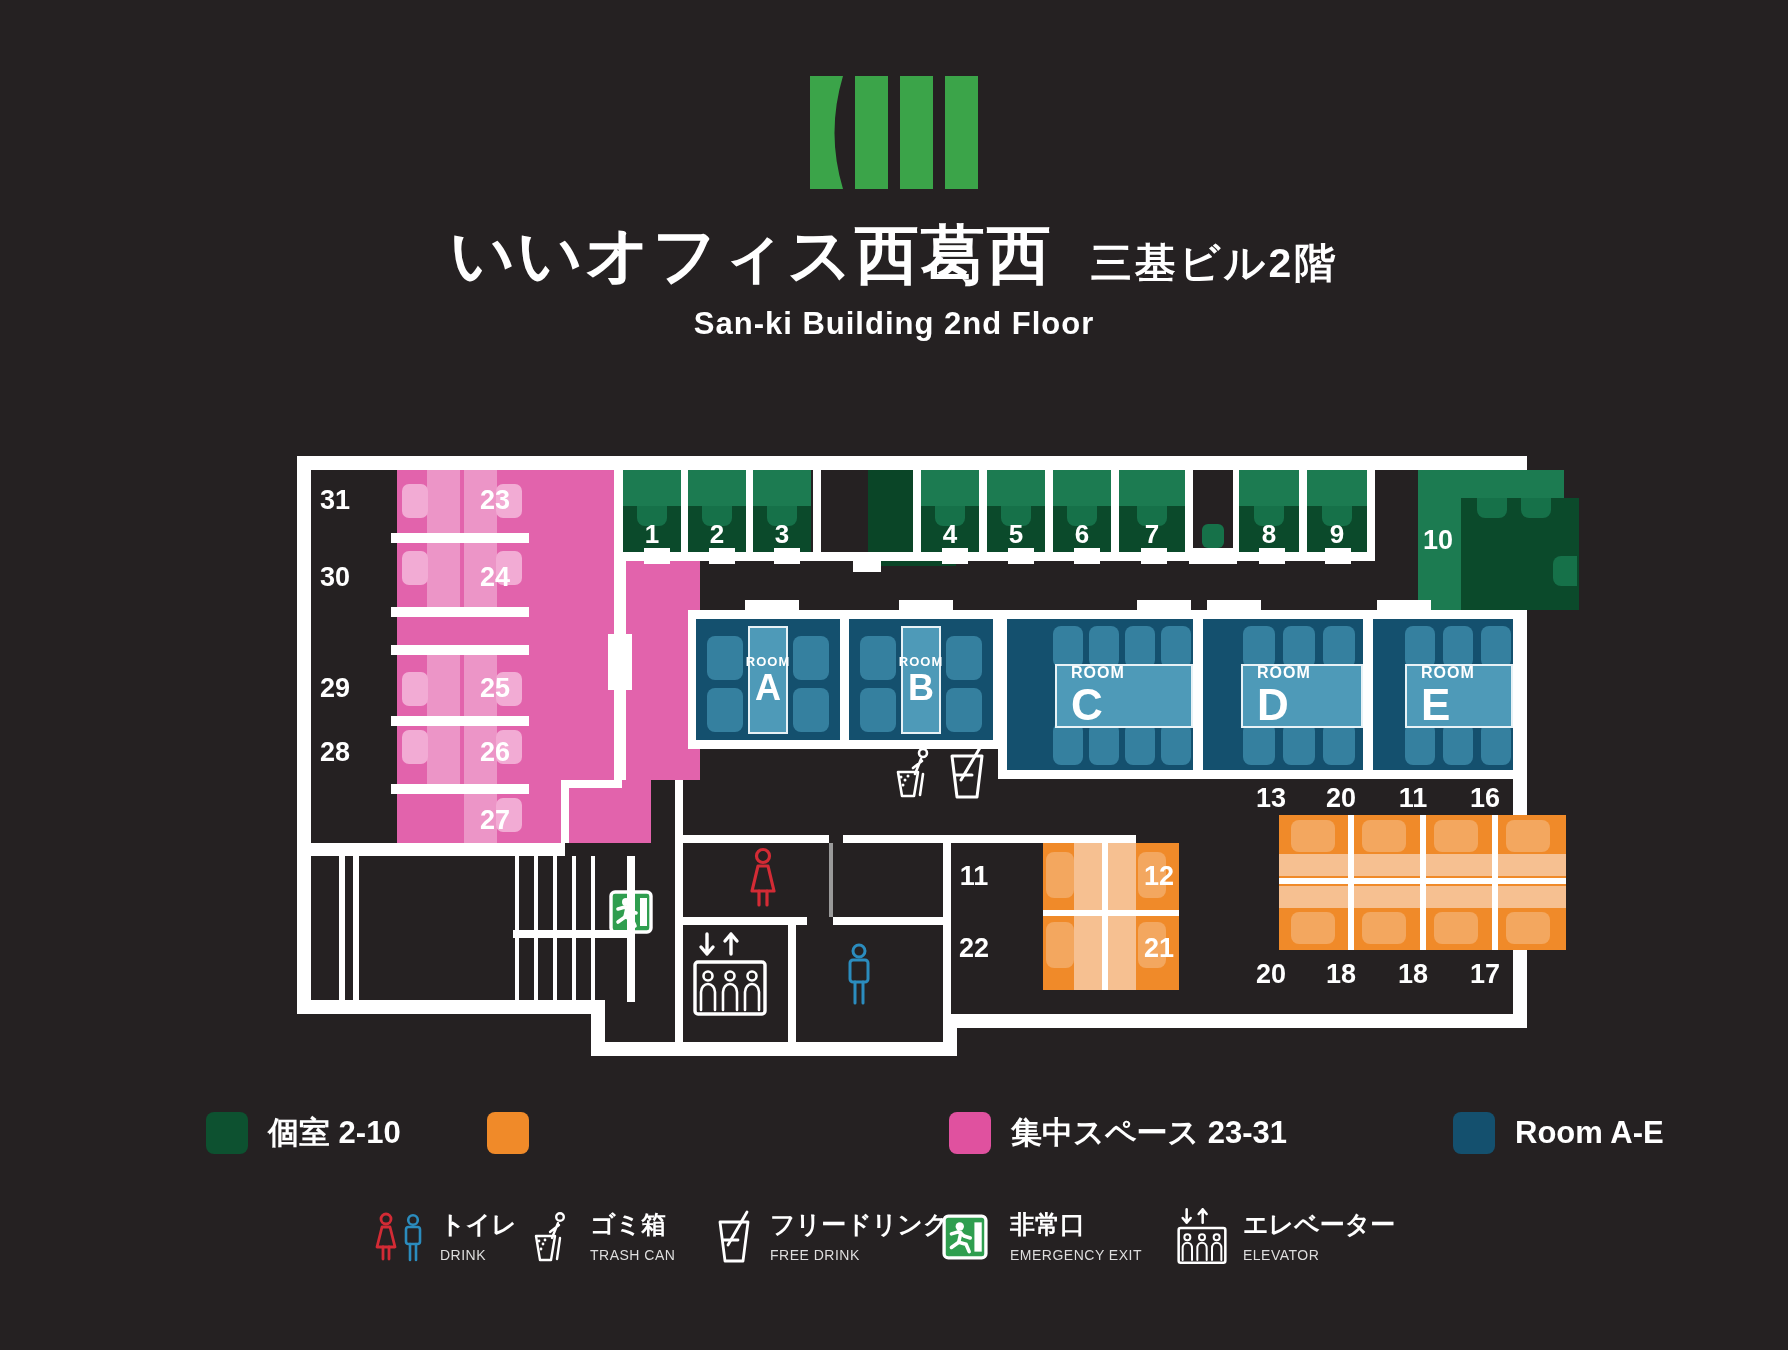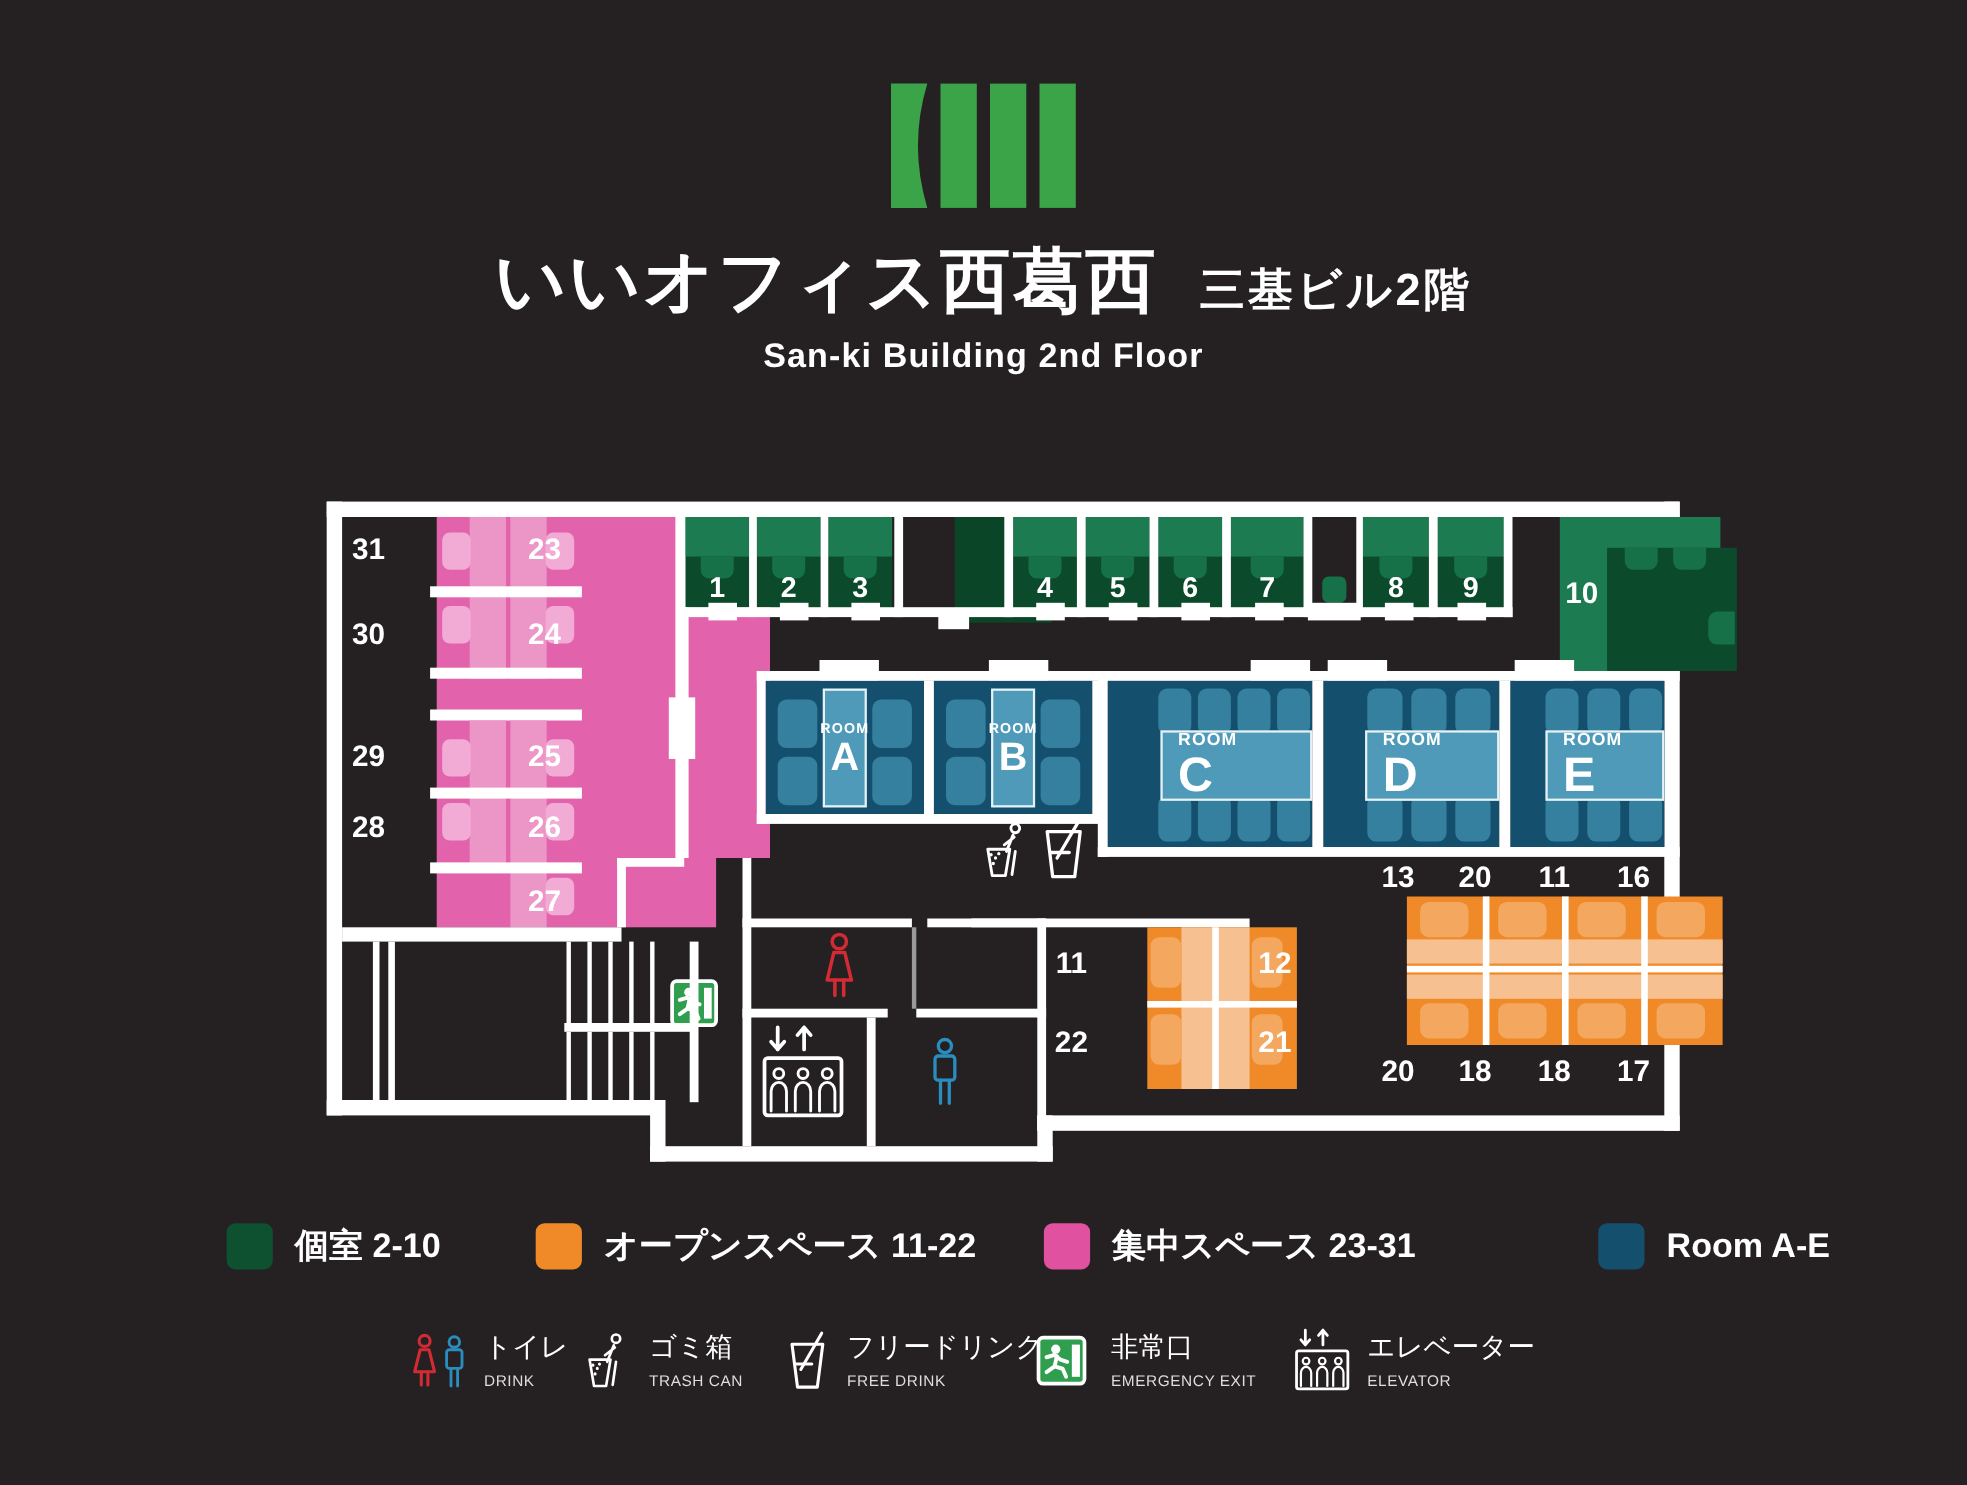--- a/index.html
+++ b/index.html
@@ -37,21 +37,21 @@
   .btable.h .rw{font-size:16px;}
   .btable.h .rl{font-size:44px;}
   
   .oseat{position:absolute;background:#f3a75f;border-radius:8px;}
   .odesk{position:absolute;background:#f6c091;}
   
   .zone-item{position:absolute;top:1112px;display:flex;align-items:center;}
   .swatch{width:42px;height:42px;border-radius:8px;margin-right:20px;flex:0 0 auto;}
   .zone-label{font-size:31px;font-weight:bold;white-space:nowrap;}
   .fac-text{position:absolute;top:1208px;display:flex;flex-direction:column;}
-  .fac-jp{font-size:25px;font-weight:normal;white-space:nowrap;}
+  .fac-jp{font-size:25px;font-weight:bold;white-space:nowrap;}
   .fac-en{font-size:14px;color:#dedede;letter-spacing:.5px;margin-top:6px;white-space:nowrap;}
   svg{position:absolute;overflow:visible;}
 </style>
 </head>
 <body>
 
 <svg style="left:810px;top:76px" width="168" height="113" viewBox="0 0 168 113">
   <path d="M0,0 L33,0 Q16,56.5 33,113 L0,113 Z" fill="#3ba449"></path>
   <rect x="45" y="0" width="33" height="113" fill="#3ba449"></rect>
   <rect x="90" y="0" width="33" height="113" fill="#3ba449"></rect>
@@ -391,21 +391,20 @@
     <div class="wall" style="left:541px;top:856px;width:8px;height:146px"></div>
   </div>
 </div>
 
 <div class="zone-item" style="left:206px">
   <div class="swatch" style="background:#0d5130"></div>
   <span class="zone-label">個室 2-10</span>
 </div>
 <div class="zone-item" style="left:487px">
   <div class="swatch" style="background:#f08a29"></div>
-  <span class="zone-label">オープンスペース 11-22</span>
 </div>
 <div class="zone-item" style="left:949px">
   <div class="swatch" style="background:#e0519f"></div>
   <span class="zone-label">集中スペース 23-31</span>
 </div>
 <div class="zone-item" style="left:1453px">
   <div class="swatch" style="background:#14506e"></div>
   <span class="zone-label">Room A-E</span>
 </div>
 

